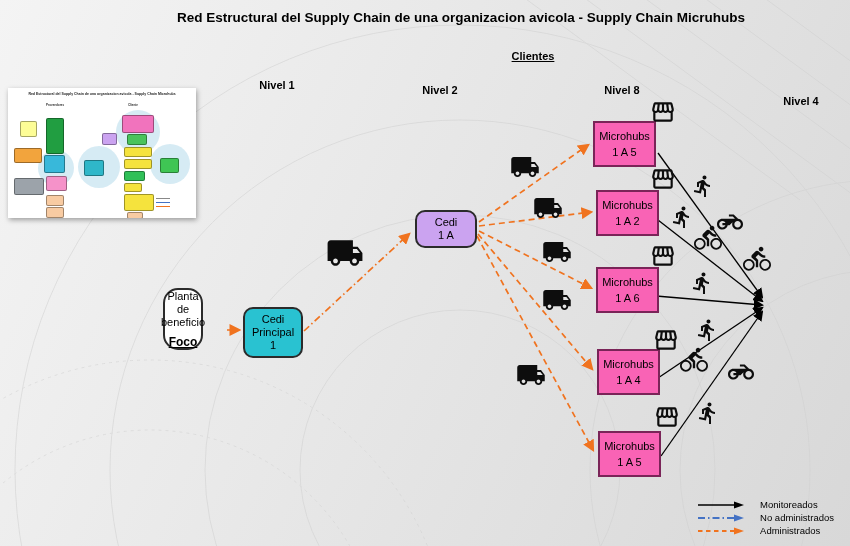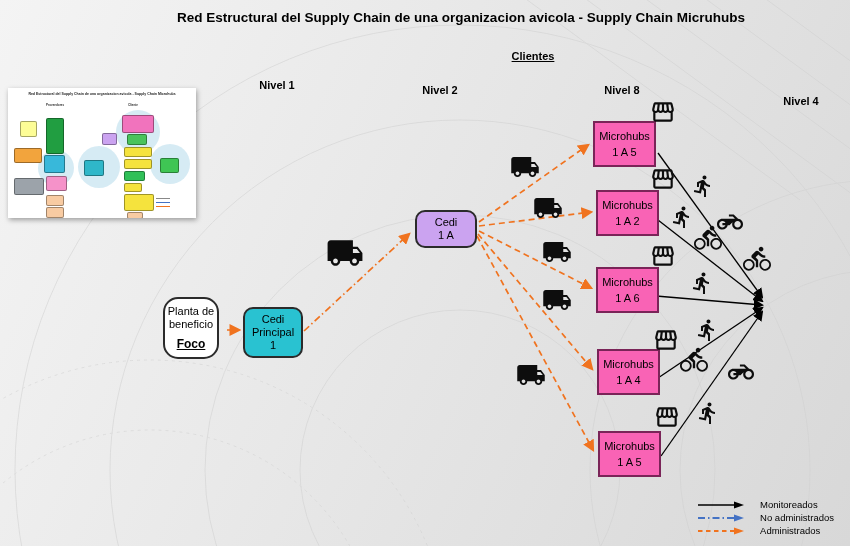--- a/index.html
+++ b/index.html
@@ -19,21 +19,21 @@
   svg.overlay{position:absolute;left:0;top:0;width:850px;height:546px;pointer-events:none}
   .bg{z-index:0}.links{z-index:2}
   .title{position:absolute;top:10px;left:80px;right:8px;text-align:center;font-weight:bold;font-size:13.5px;z-index:4}
   .clientes{position:absolute;top:50px;left:488px;width:90px;text-align:center;font-weight:bold;font-size:11px;text-decoration:underline;z-index:4}
   .level{position:absolute;width:90px;text-align:center;font-weight:bold;font-size:11px;z-index:4}
   #lv1{left:232px;top:79px}#lv2{left:395px;top:84px}#lv3{left:577px;top:84px}#lv4{left:756px;top:95px}
   .bullets{position:absolute;left:188px;top:256px;font-size:11.5px;line-height:16px;z-index:4}
   .bullets .mk{display:inline-block;width:16px;color:#222}
   .node{position:absolute;border:2px solid var(--node-border);display:flex;flex-direction:column;align-items:center;justify-content:center;
     text-align:center;box-sizing:border-box;z-index:3;font-size:11px;line-height:13px}
-  #planta{left:163px;top:297px;width:56px;height:62px;border-radius:15px;background:var(--planta-fill)}
+  #planta{left:163px;top:288px;width:40px;height:62px;border-radius:15px;background:var(--planta-fill)}
   #planta .focus{font-weight:bold;text-decoration:underline;font-size:12px;margin-top:7px}
   #cedip{left:243px;top:307px;width:60px;height:51px;border-radius:10px;background:var(--cedi-principal-fill)}
   #cedi1a{left:415px;top:210px;width:62px;height:38px;border-radius:10px;background:var(--cedi-1a-fill)}
   .microhub{width:63px;height:46px;border-radius:0;background:var(--microhub-fill);border-color:var(--microhub-border)}
   .microhub .l{margin:1.5px 0}
   #mh1{left:593px;top:121px}#mh2{left:596px;top:190px}#mh3{left:596px;top:267px}#mh4{left:597px;top:349px}#mh5{left:598px;top:431px}
   #consumidor{left:767px;top:288px;width:67px;height:36px;border-radius:8px;background:var(--consumidor-fill);font-size:10.5px;line-height:12px}
   .ico{position:absolute;z-index:5;color:#0d0d0d}
   .ico svg{width:100%;height:100%;fill:currentColor;display:block}
   .legend{position:absolute;right:16px;bottom:9px;z-index:6;font-size:9.5px}

